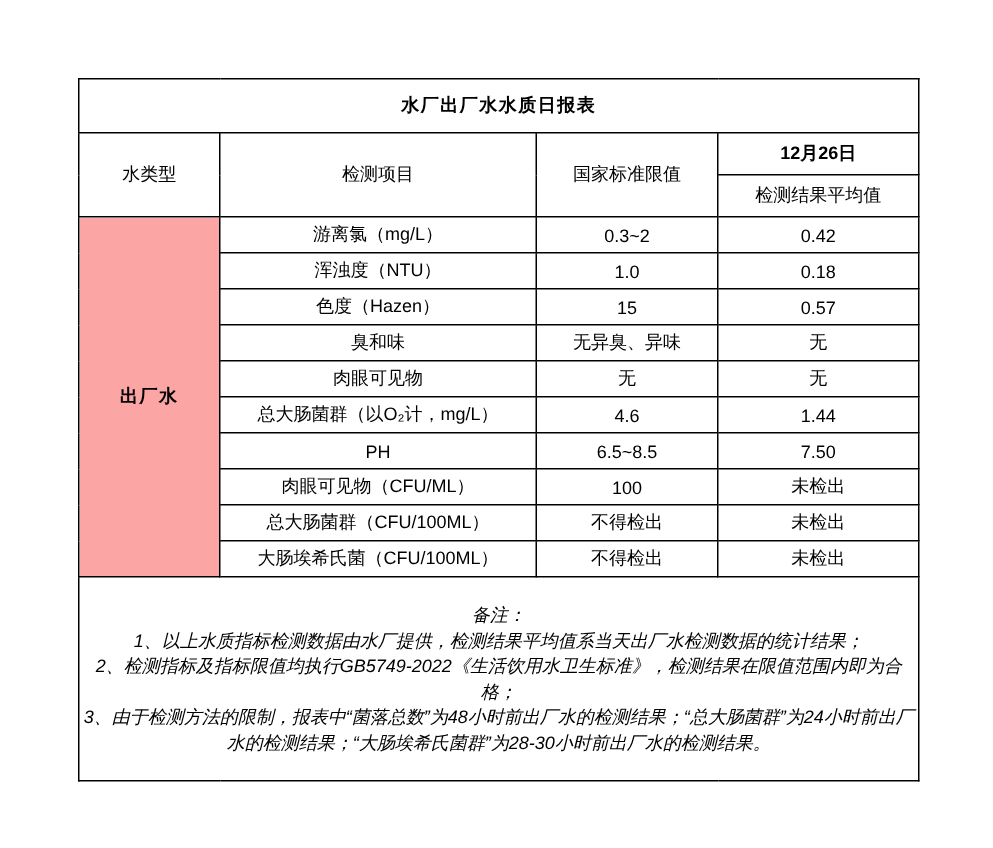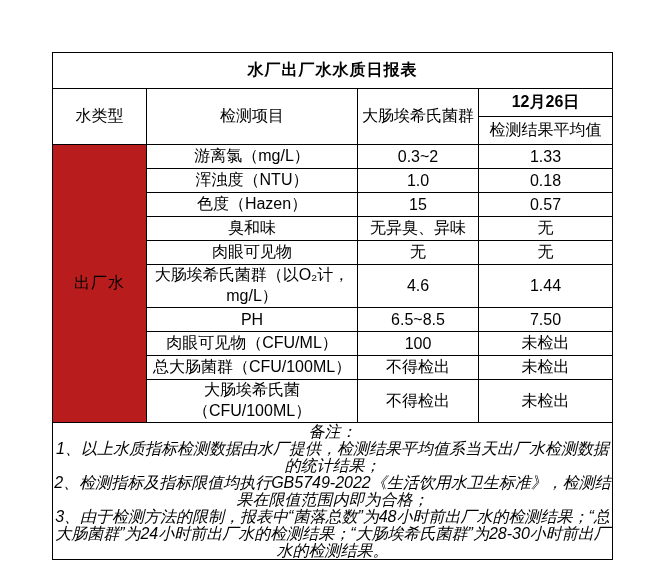--- a/index.html
+++ b/index.html
@@ -16,21 +16,21 @@
     left: 52px;
     top: 52px;
   }
   table.report {
     border-collapse: collapse;
     table-layout: fixed;
     width: 560px;
   }
   table.report td {
     border: 1px solid #000;
-    font-size: 16px;
+    font-size: 12px;
     color: #000;
     padding: 0;
     text-align: center;
     vertical-align: middle;
     overflow: hidden;
   }
   td.title-cell {
     height: 35px;
     font-size: 15px;
     font-weight: bold;
@@ -69,32 +69,32 @@
       <col style="width:121px">
       <col style="width:134px">
     </colgroup>
     <tbody>
       <tr>
         <td class="title-cell" colspan="4">水厂出厂水水质日报表</td>
       </tr>
       <tr class="hdr">
         <td rowspan="2">水类型</td>
         <td rowspan="2">检测项目</td>
-        <td rowspan="2">大肠埃希氏菌群</td>
+        <td rowspan="2">国家标准限值</td>
         <td class="date-cell">12月26日</td>
       </tr>
       <tr class="hdr">
         <td>检测结果平均值</td>
       </tr>
 
       <tr class="data-row">
-        <td class="watertype-cell" rowspan="10" style="background-color: #b91c1c;">出厂水</td>
+        <td class="watertype-cell" rowspan="10" style="background-color: #fca5a5; font-weight: bold;">出厂水</td>
         <td class="item-cell">游离氯（mg/L）</td>
         <td>0.3~2</td>
-        <td>1.33</td>
+        <td>0.42</td>
       </tr>
       <tr class="data-row">
         <td class="item-cell">浑浊度（NTU）</td>
         <td>1.0</td>
         <td>0.18</td>
       </tr>
       <tr class="data-row">
         <td class="item-cell">色度（Hazen）</td>
         <td>15</td>
         <td>0.57</td>
@@ -103,21 +103,21 @@
         <td class="item-cell">臭和味</td>
         <td>无异臭、异味</td>
         <td>无</td>
       </tr>
       <tr class="data-row">
         <td class="item-cell">肉眼可见物</td>
         <td>无</td>
         <td>无</td>
       </tr>
       <tr class="data-row">
-        <td class="item-cell">大肠埃希氏菌群（以O₂计，mg/L）</td>
+        <td class="item-cell">总大肠菌群（以O₂计，mg/L）</td>
         <td>4.6</td>
         <td>1.44</td>
       </tr>
       <tr class="data-row">
         <td class="item-cell">PH</td>
         <td>6.5~8.5</td>
         <td>7.50</td>
       </tr>
       <tr class="data-row">
         <td class="item-cell">肉眼可见物（CFU/ML）</td>

